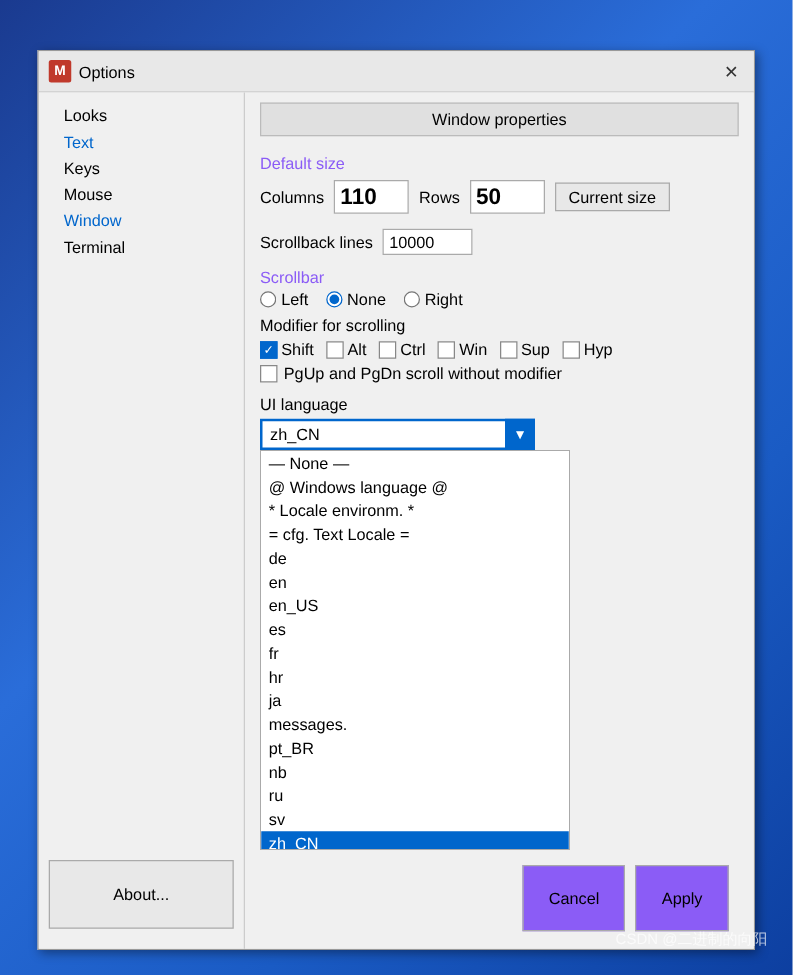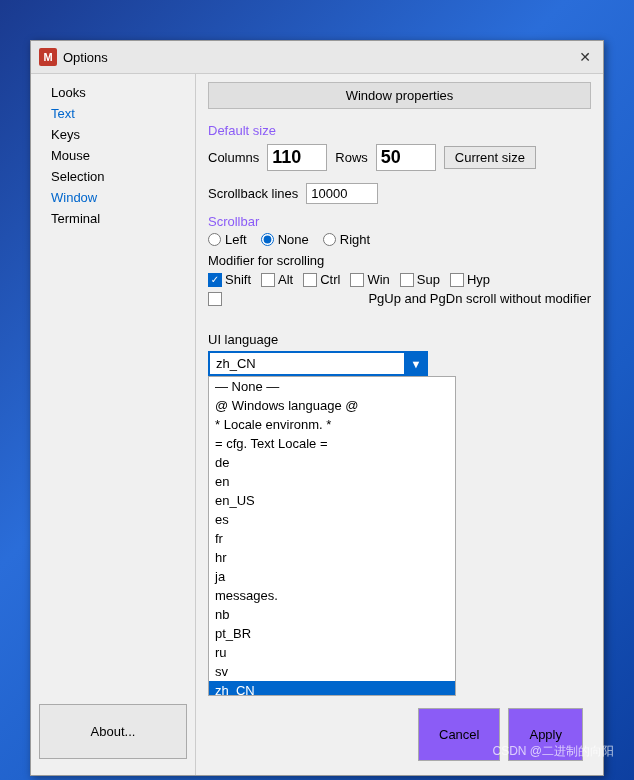--- a/index.html
+++ b/index.html
@@ -192,21 +192,21 @@
     .checkbox-unchecked {
       width: 14px;
       height: 14px;
       border: 1px solid #888;
       background: white;
       flex-shrink: 0;
     }
     .ui-language-label {
       font-size: 13px;
       color: #000;
-      margin-top: 16px;
+      margin-top: 0;
     }
     .dropdown-wrapper {
       position: relative;
       width: 220px;
     }
     .dropdown-arrow {
       position: absolute;
       right: 0;
       top: 0;
       bottom: 0;
@@ -272,21 +272,20 @@
     <button class="close-btn">✕</button>
   </div>
 
   <div class="window-body">
 
     <div class="sidebar">
       <div class="sidebar-item">Looks</div>
       <div class="sidebar-item active">Text</div>
       <div class="sidebar-item">Keys</div>
       <div class="sidebar-item">Mouse</div>
-      <div class="sidebar-item">Selection</div>
       <div class="sidebar-item active">Window</div>
       <div class="sidebar-item">Terminal</div>
       <div class="sidebar-bottom">
         <button class="about-btn">About...</button>
       </div>
     </div>
 
     <div class="content">
       <div class="tab-header">Window properties</div>
 
@@ -344,21 +343,21 @@
           </label>
           <label class="checkbox-item">
             <div class="checkbox-unchecked"></div>
             <span>Sup</span>
           </label>
           <label class="checkbox-item">
             <div class="checkbox-unchecked"></div>
             <span>Hyp</span>
           </label>
         </div>
-        <div class="checkbox-row" style="margin-top:4px;justify-content:space-between;">
+        <div class="checkbox-row" style="margin-top:4px;">
           <div class="checkbox-unchecked"></div>
           <span>PgUp and PgDn scroll without modifier</span>
         </div>
       </div>
 
       <div style="margin-top:4px;">
         <div class="ui-language-label">UI language</div>
         <div class="dropdown-wrapper" style="margin-top:4px;">
           <div style="display:flex; align-items:center; border: 2px solid #0066cc; background:white; width:220px;">
             <span style="flex:1; padding:3px 6px; font-size:13px;">zh_CN</span>
@@ -371,22 +370,22 @@
           <div class="dropdown-list-item">* Locale environm. *</div>
           <div class="dropdown-list-item">= cfg. Text Locale =</div>
           <div class="dropdown-list-item">de</div>
           <div class="dropdown-list-item">en</div>
           <div class="dropdown-list-item">en_US</div>
           <div class="dropdown-list-item">es</div>
           <div class="dropdown-list-item">fr</div>
           <div class="dropdown-list-item">hr</div>
           <div class="dropdown-list-item">ja</div>
           <div class="dropdown-list-item">messages.</div>
+          <div class="dropdown-list-item">pt_BR</div>
           <div class="dropdown-list-item">nb</div>
-          <div class="dropdown-list-item">pt_BR</div>
           <div class="dropdown-list-item">ru</div>
           <div class="dropdown-list-item">sv</div>
           <div class="dropdown-list-item selected">zh_CN</div>
 
         </div>
       </div>
 
       <div class="footer-buttons">
         <button class="footer-btn">Cancel</button>
         <button class="footer-btn">Apply</button>

